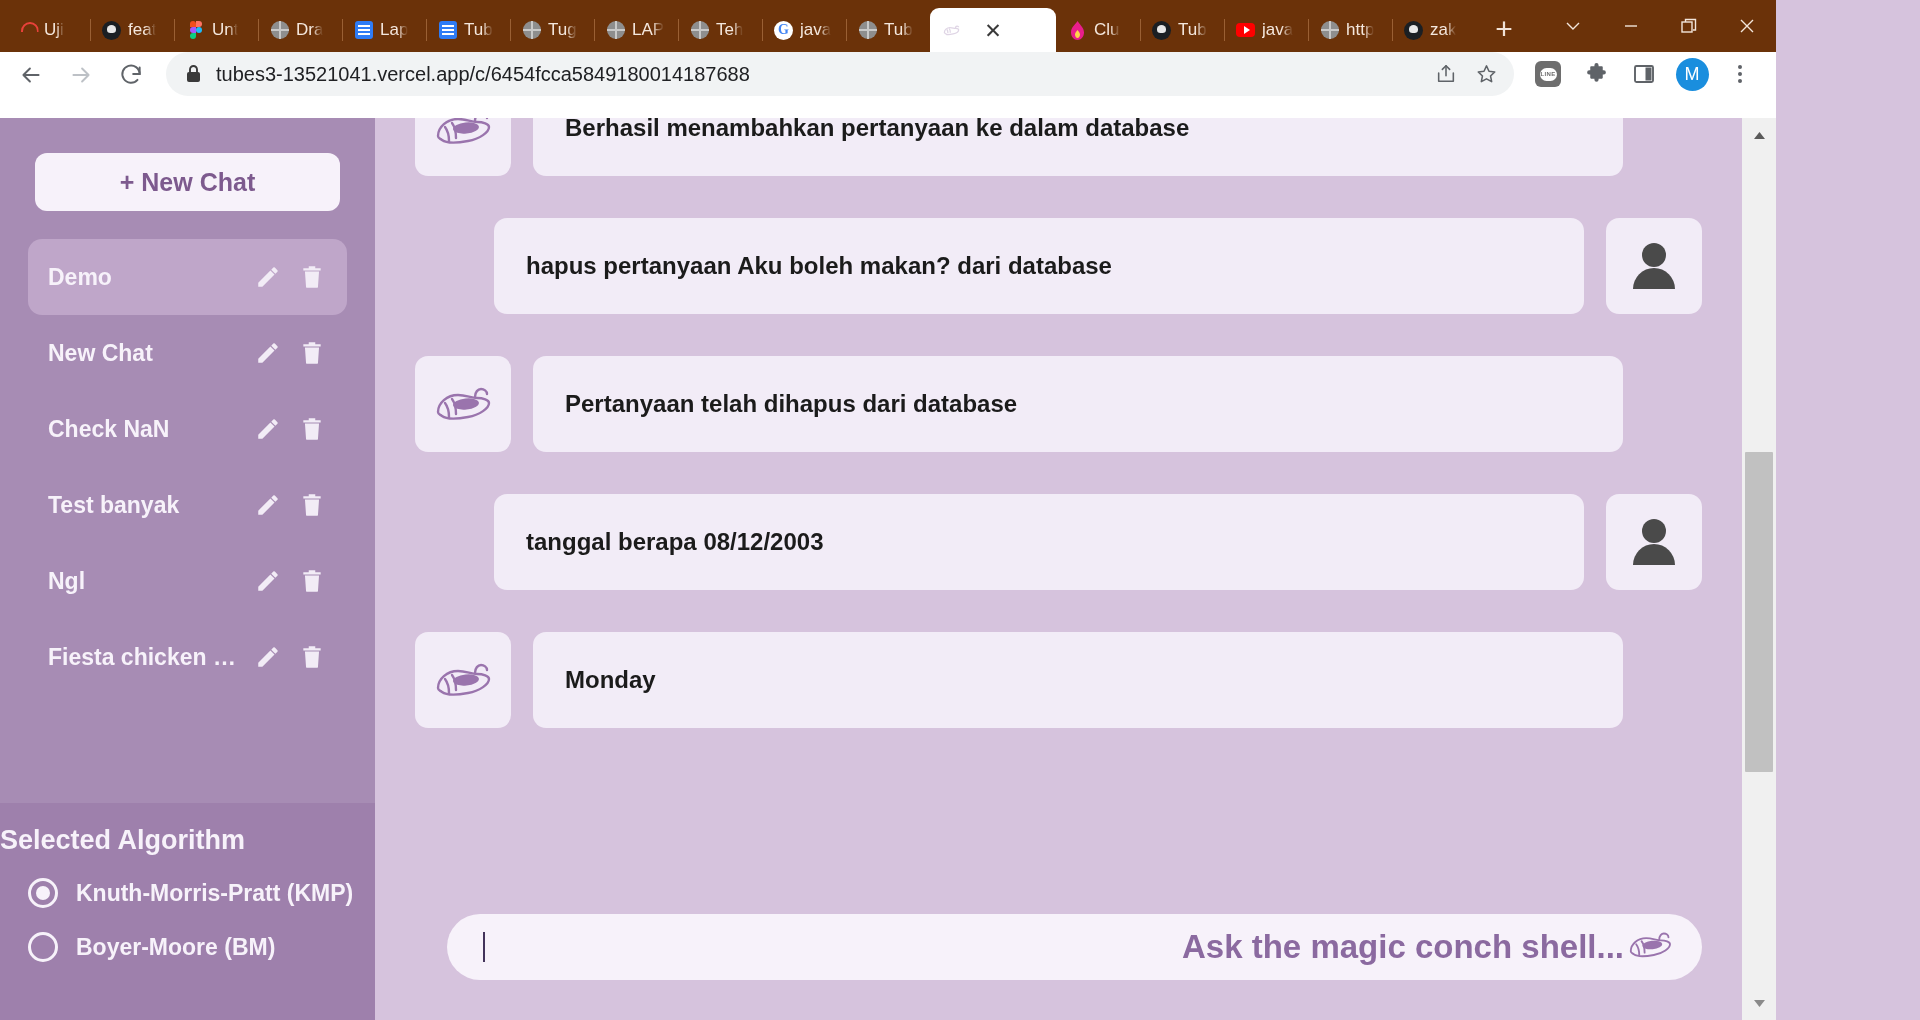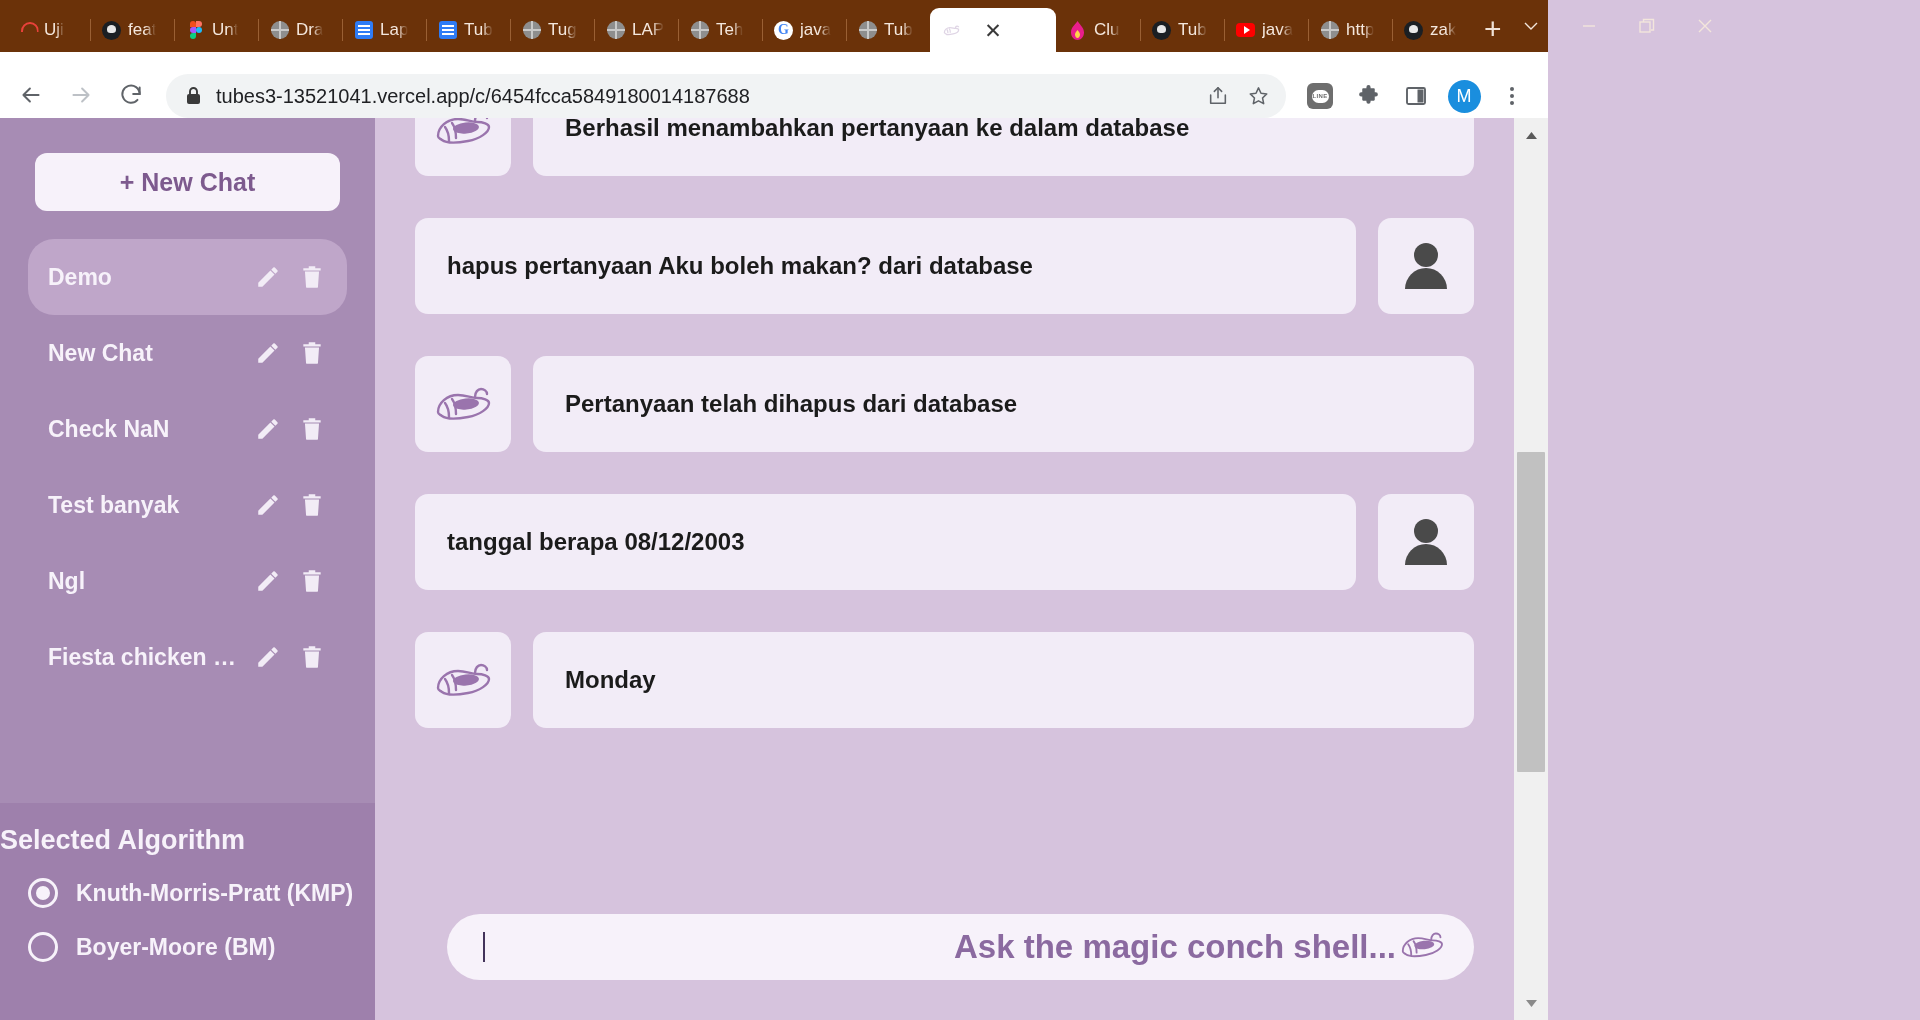--- a/index.html
+++ b/index.html
@@ -2,21 +2,21 @@
 <html><head>
 <meta charset="utf-8">
 <style>
   * { box-sizing: border-box; margin: 0; padding: 0; }
   html, body {
     width: 1920px; height: 1020px;
     overflow: hidden;
     font-family: "Liberation Sans", sans-serif;
     background: #d6c3dd;
   }
-  .browser { width: 1548px; height: 1020px; display: flex; flex-direction: column; }
+  .browser { width: 1776px; height: 1020px; display: flex; flex-direction: column; }
 
   
   .tabstrip {
     height: 52px;
     background: #6b3209;
     display: flex;
     align-items: flex-end;
     padding-left: 6px;
     position: relative;
     flex: 0 0 52px;
@@ -124,21 +124,21 @@
   .wincontrols { margin-left: auto; display: flex; align-items: center; height: 52px; align-self: flex-start; }
   .winbtn {
     width: 58px; height: 52px; display: flex; align-items: center; justify-content: center;
     color: #f3e6dc;
   }
   .winbtn svg { display: block; }
 
   
   .toolbar {
     height: 66px; background: #ffffff;
-    display: flex; align-items: flex-end;
+    display: flex; align-items: flex-start;
     padding: 0 14px 0 8px; gap: 4px;
     flex: 0 0 66px;
   }
   .navbtn {
     width: 46px; height: 46px; border-radius: 50%;
     display: flex; align-items: center; justify-content: center;
     color: #5f6368;
   }
   .navbtn.disabled { color: #bdc1c6; }
   .omnibox {
@@ -190,21 +190,21 @@
     margin: 35px 35px 0 35px;
     height: 58px;
     background: #f7f2fa;
     border-radius: 12px;
     color: #7d5a8e;
     font-size: 25px; font-weight: bold;
     display: flex; align-items: center; justify-content: center;
   }
   .chatlist { flex: 1; padding: 28px 28px 0 28px; overflow: hidden; }
   .chat-item {
-    height: 76px; border-radius: 26px;
+    height: 76px; border-radius: 14px;
     display: flex; align-items: center;
     padding: 0 18px 0 20px;
     gap: 10px;
   }
   .chat-item.active { background: #bfa6c9; }
   .chat-name {
     flex: 1; font-size: 23px; font-weight: bold; color: #f7f2fa;
     white-space: nowrap; overflow: hidden; text-overflow: ellipsis;
   }
   .ic-btn { width: 34px; height: 34px; display: flex; align-items: center; justify-content: center; color: #f2ecf6; flex: 0 0 34px; }
@@ -219,21 +219,21 @@
     border: 3px solid #f7f2fa; flex: 0 0 30px;
     display: flex; align-items: center; justify-content: center;
   }
   .radio i { width: 14px; height: 14px; border-radius: 50%; background: #f7f2fa; display: block; }
   .radio-label { font-size: 23px; font-weight: bold; color: #f7f2fa; }
 
   
   .chatarea { flex: 1; display: flex; flex-direction: column; min-width: 0; position: relative; background: #d6c3dd; }
   .messages { flex: 1; padding: 0 40px 0 40px; overflow: hidden; position: relative; }
   .msg-row { display: flex; align-items: flex-start; gap: 22px; margin-bottom: 42px; }
-  .msg-row.user { justify-content: flex-start; }
+  .msg-row.user { justify-content: flex-end; }
   .msg-row.first { margin-top: -38px; }
   .msg-avatar {
     width: 96px; height: 96px; flex: 0 0 96px;
     background: #f2ecf7; border-radius: 13px;
     display: flex; align-items: center; justify-content: center;
   }
   .bubble {
     background: #f2ecf7; border-radius: 13px;
     min-height: 96px; width: 1090px;
     display: flex; align-items: center;

